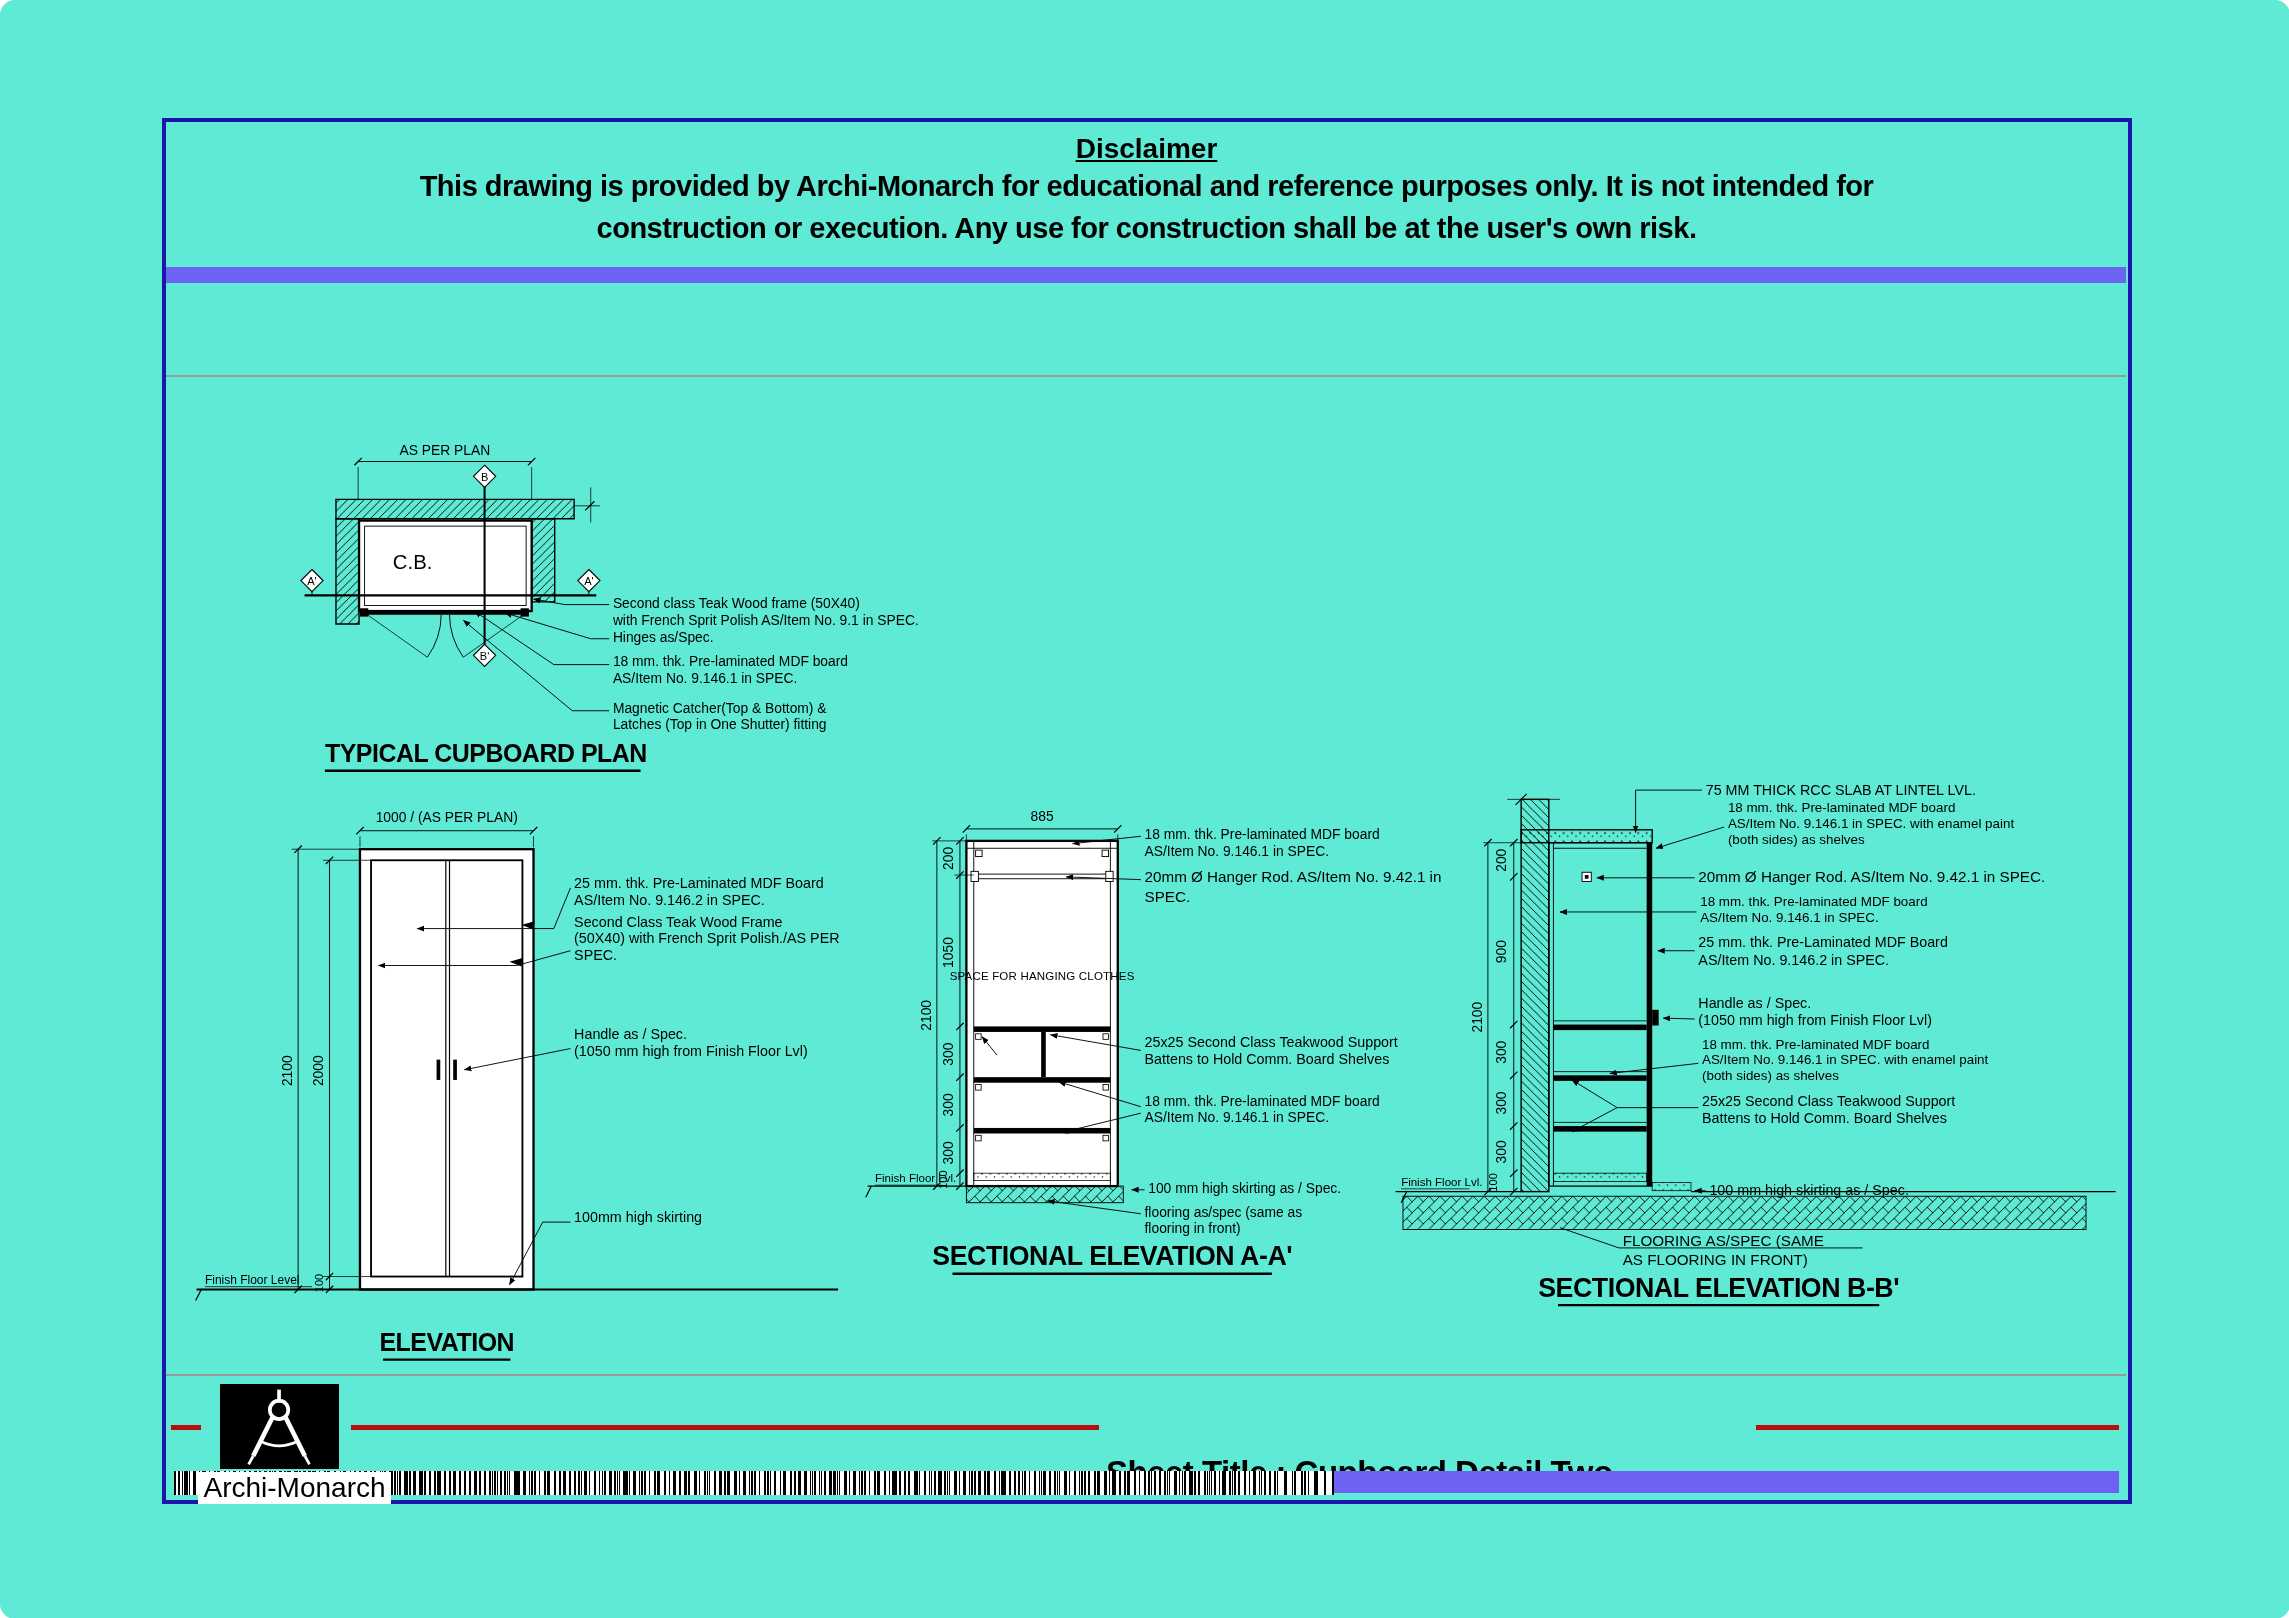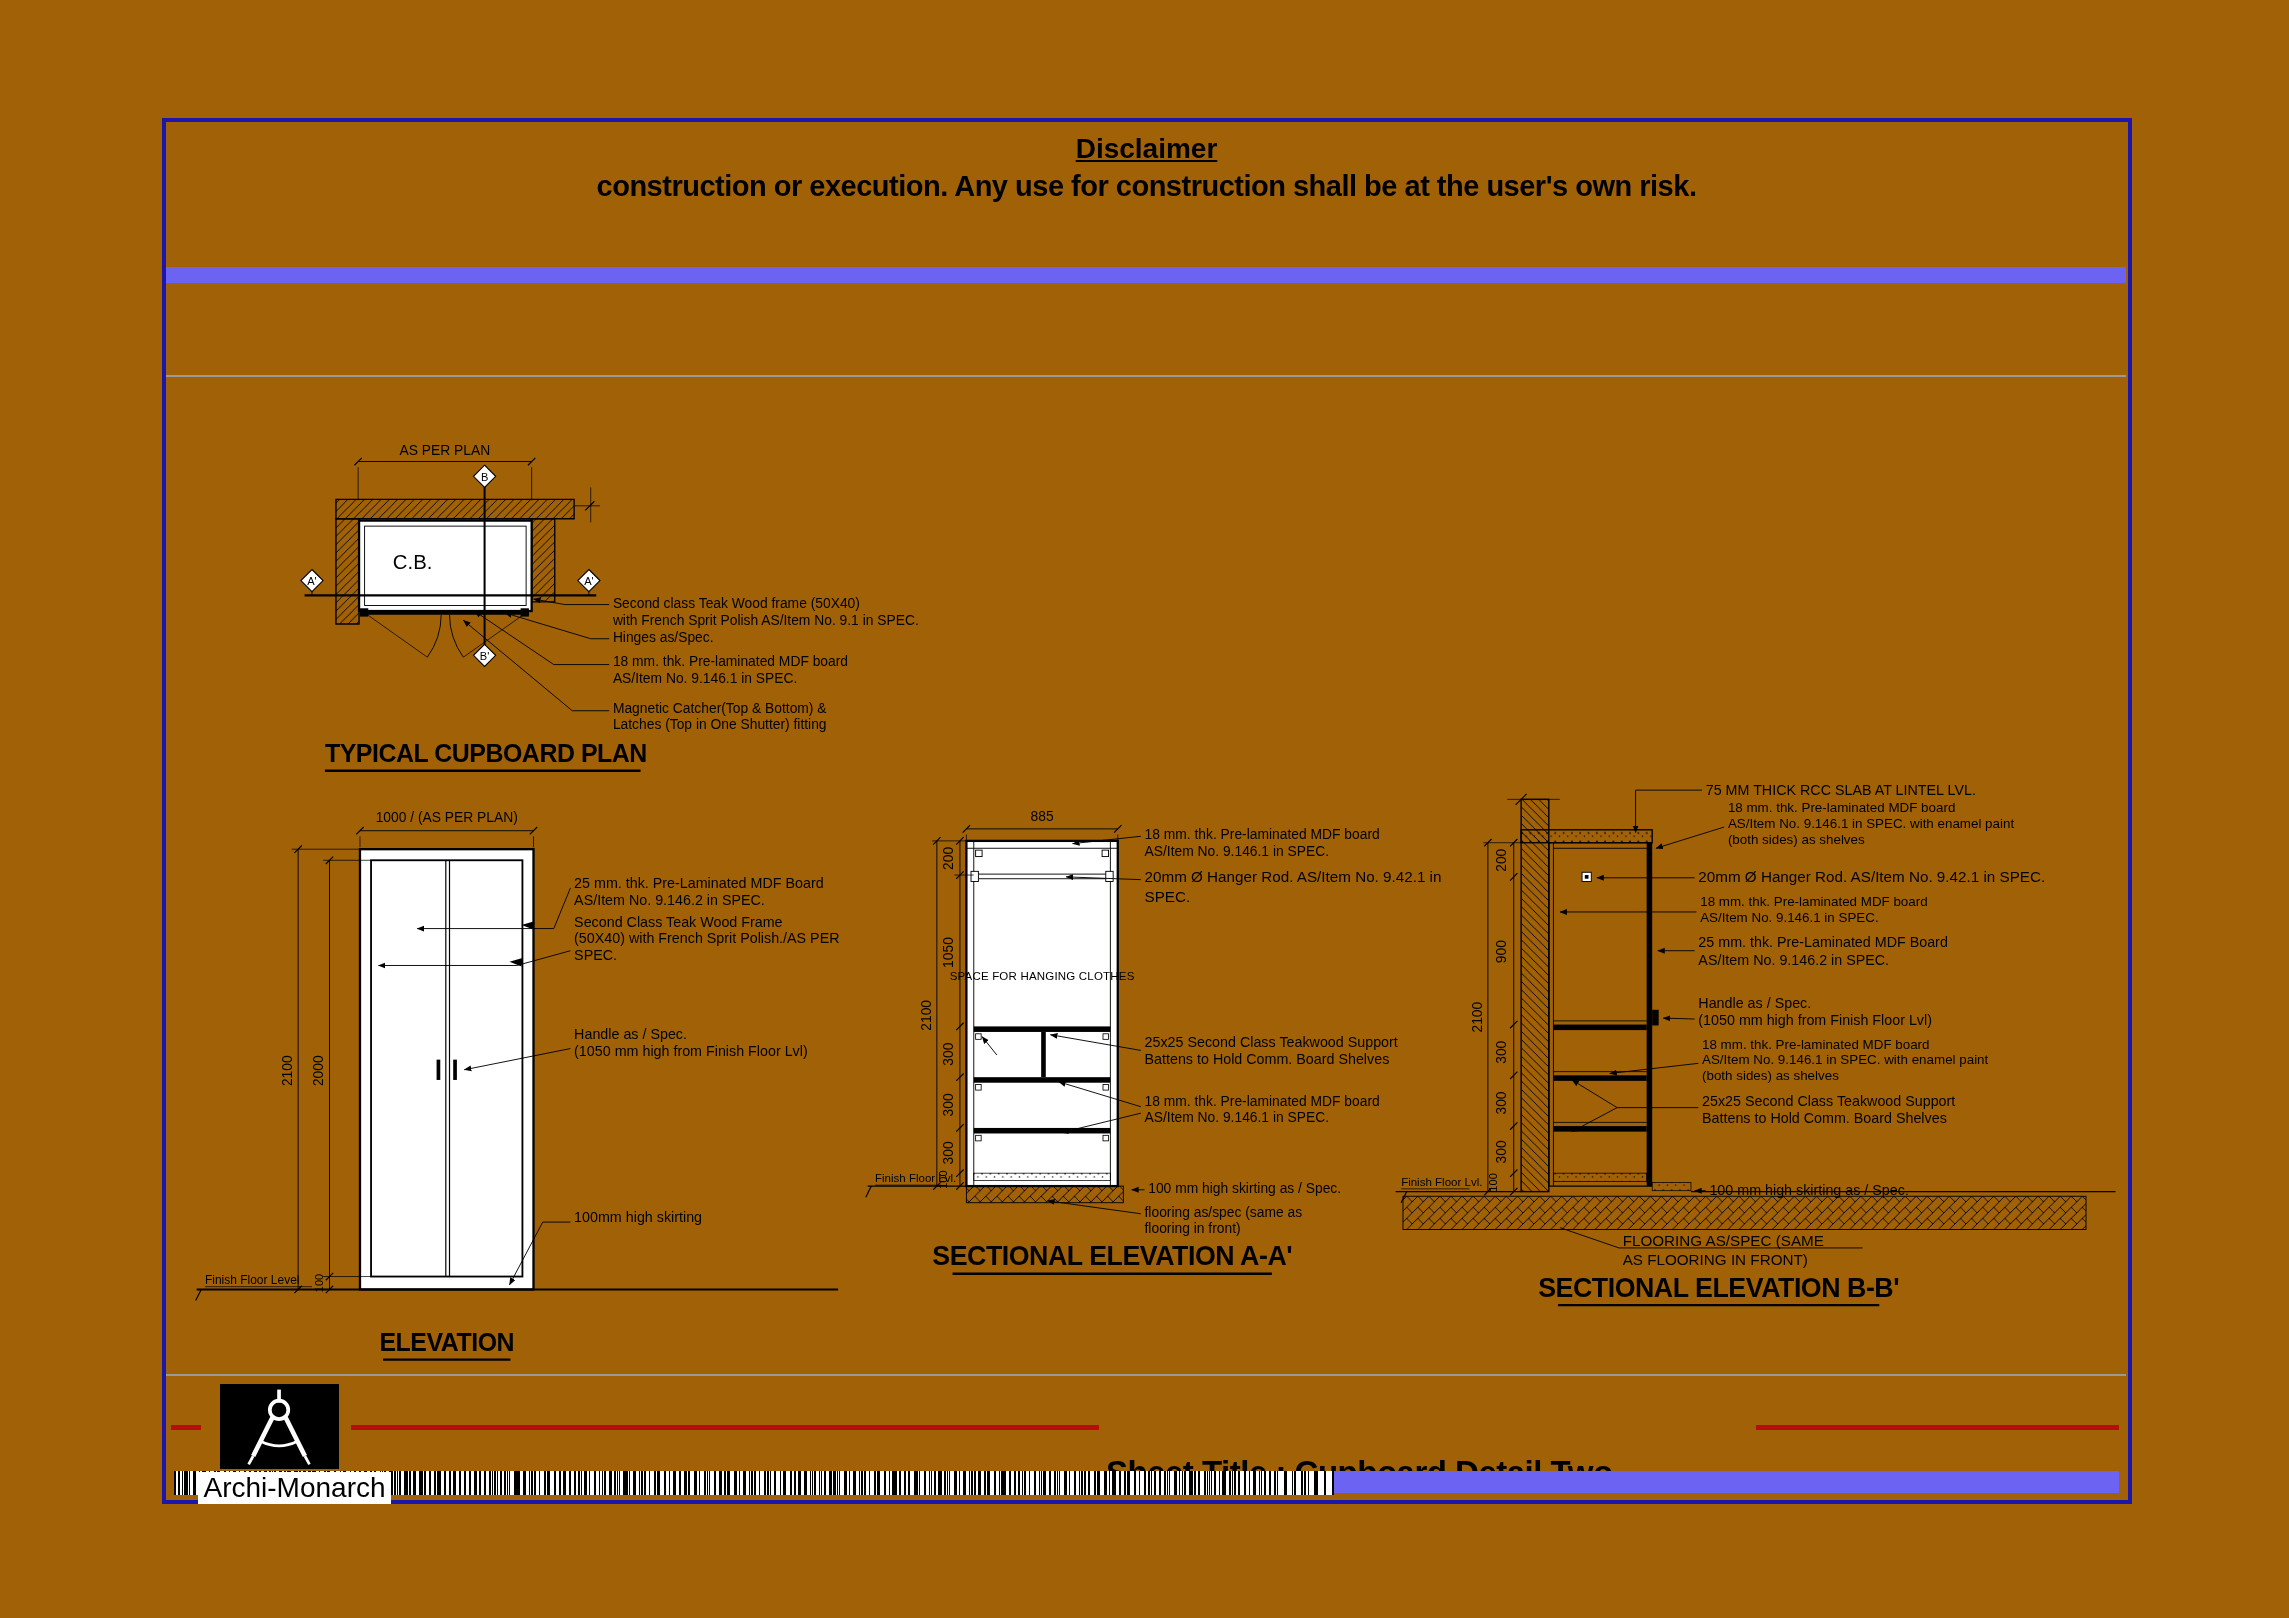--- a/index.html
+++ b/index.html
@@ -1,16 +1,16 @@
 <!DOCTYPE html>
 <html style="font-size:14.8px"><head>
 <meta charset="utf-8">
 <style>
   html,body{margin:0;padding:0;background:#fff;}
-  .page{position:relative;width:2290px;height:1619px;background:#a16207;font-family:"Liberation Sans",sans-serif;overflow:hidden;}
+  .page{position:relative;width:2290px;height:1619px;background:#5eead4;font-family:"Liberation Sans",sans-serif;overflow:hidden;border-radius:15px;}
   .border-frame{position:absolute;left:162px;top:118px;width:1970px;height:1386px;border:4.6px solid #1c16aa;box-sizing:border-box;}
   .disclaimer{position:absolute;left:166px;top:127px;width:1961px;text-align:center;color:#000;}
   .disc-title{font-size:28px;font-weight:bold;text-decoration:underline;margin-top:5.5px;}
   .disc-line{font-size:29px;font-weight:bold;line-height:1.45;letter-spacing:-0.5px;}
   .accent-bar{position:absolute;background:#6c63f2;}
   .top-bar{left:166px;top:267px;width:1960px;height:15.7px;}
   .category-row{position:absolute;left:162px;top:334px;width:1966px;height:48px;}
   .red-line{position:absolute;top:22px;height:5.5px;background:#b80d0d;}
   .category-title{position:absolute;left:305px;top:0px;font-size:35px;font-weight:bold;letter-spacing:-0.9px;color:#000;white-space:nowrap;}
   .gray-line{position:absolute;left:166px;width:1960px;height:1.8px;background:#9a9a9a;}
@@ -38,20 +38,21 @@
 </style>
 </head>
 <body>
 
 <div class="page">
 
   <div class="border-frame"></div>
 
   <div class="disclaimer">
     <div class="disc-title">Disclaimer</div>
+    <div class="disc-line">This drawing is provided by Archi-Monarch for educational and reference purposes only. It is not intended for</div>
     <div class="disc-line">construction or execution. Any use for construction shall be at the user's own risk.</div>
   </div>
 
   <div class="accent-bar top-bar"></div>
 
 
   <div class="gray-line" style="top:375px;"></div>
   <div class="gray-line" style="top:1374px;"></div>
 
   <svg style="position:absolute;left:0;top:0;" width="2290" height="1619" viewBox="0 0 2481 1754">

